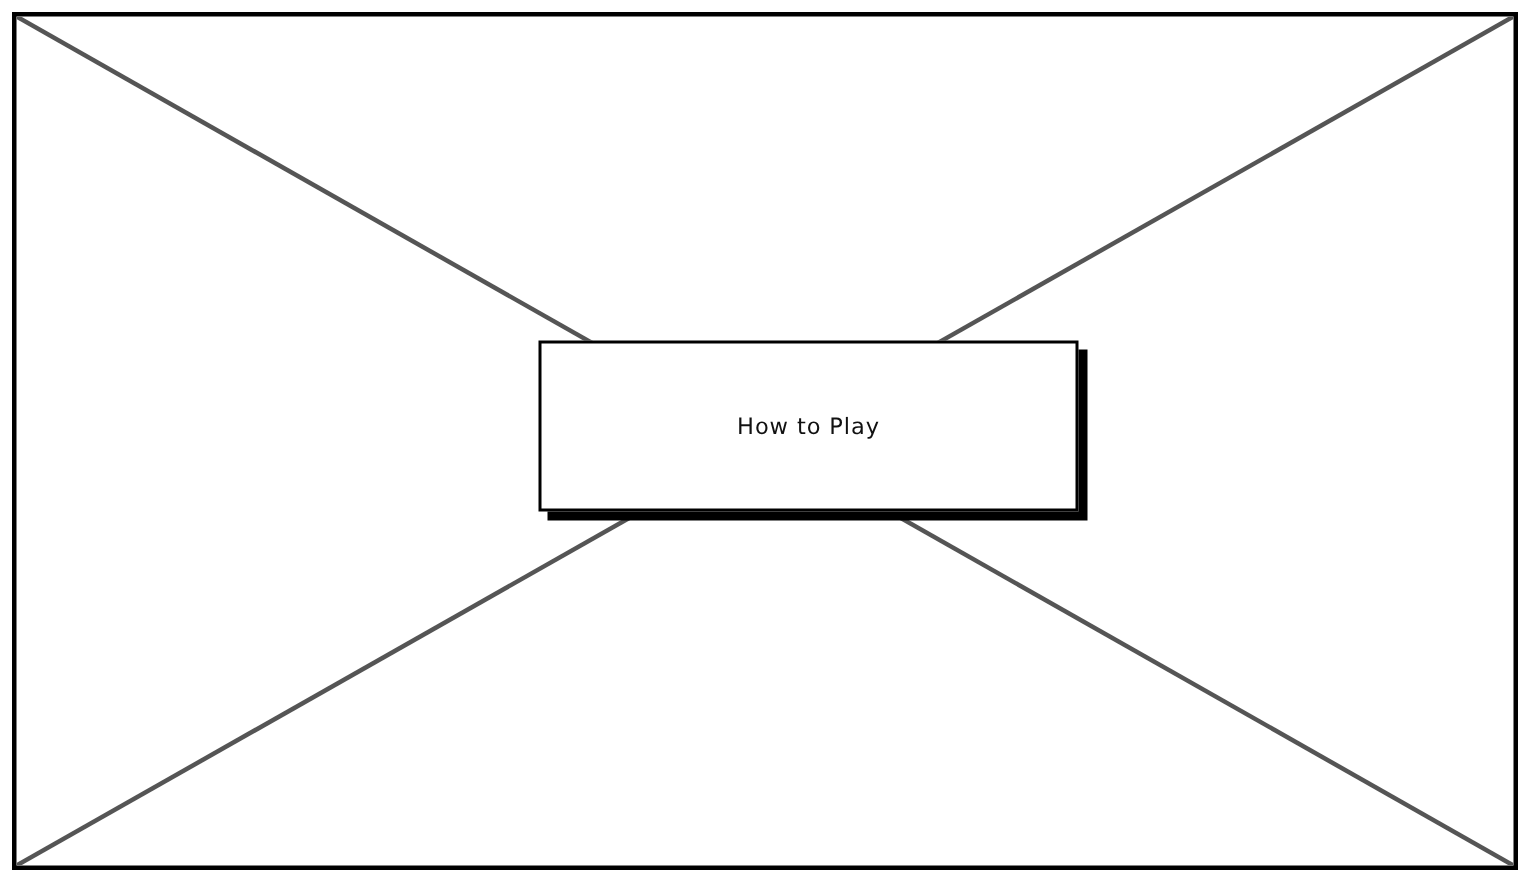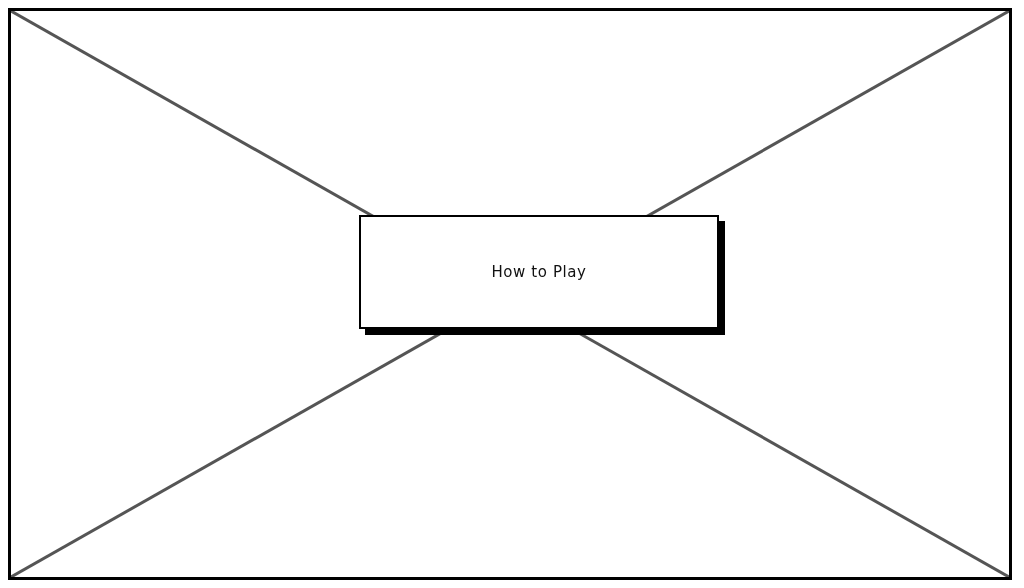--- a/index.html
+++ b/index.html
@@ -47,21 +47,21 @@
     inset: 0;
     width: 100%;
     height: 100%;
     display: block;
   }
 
   
   .dialog-wrap {
     position: absolute;
     left: 359px;
-    top: 215px;
+    top: 227px;
     width: 360px;
     height: 114px;
     padding-left: 28px;
   }
 
   
   .dialog-shadow {
     position: absolute;
     left: 6px;
     top: 6px;

